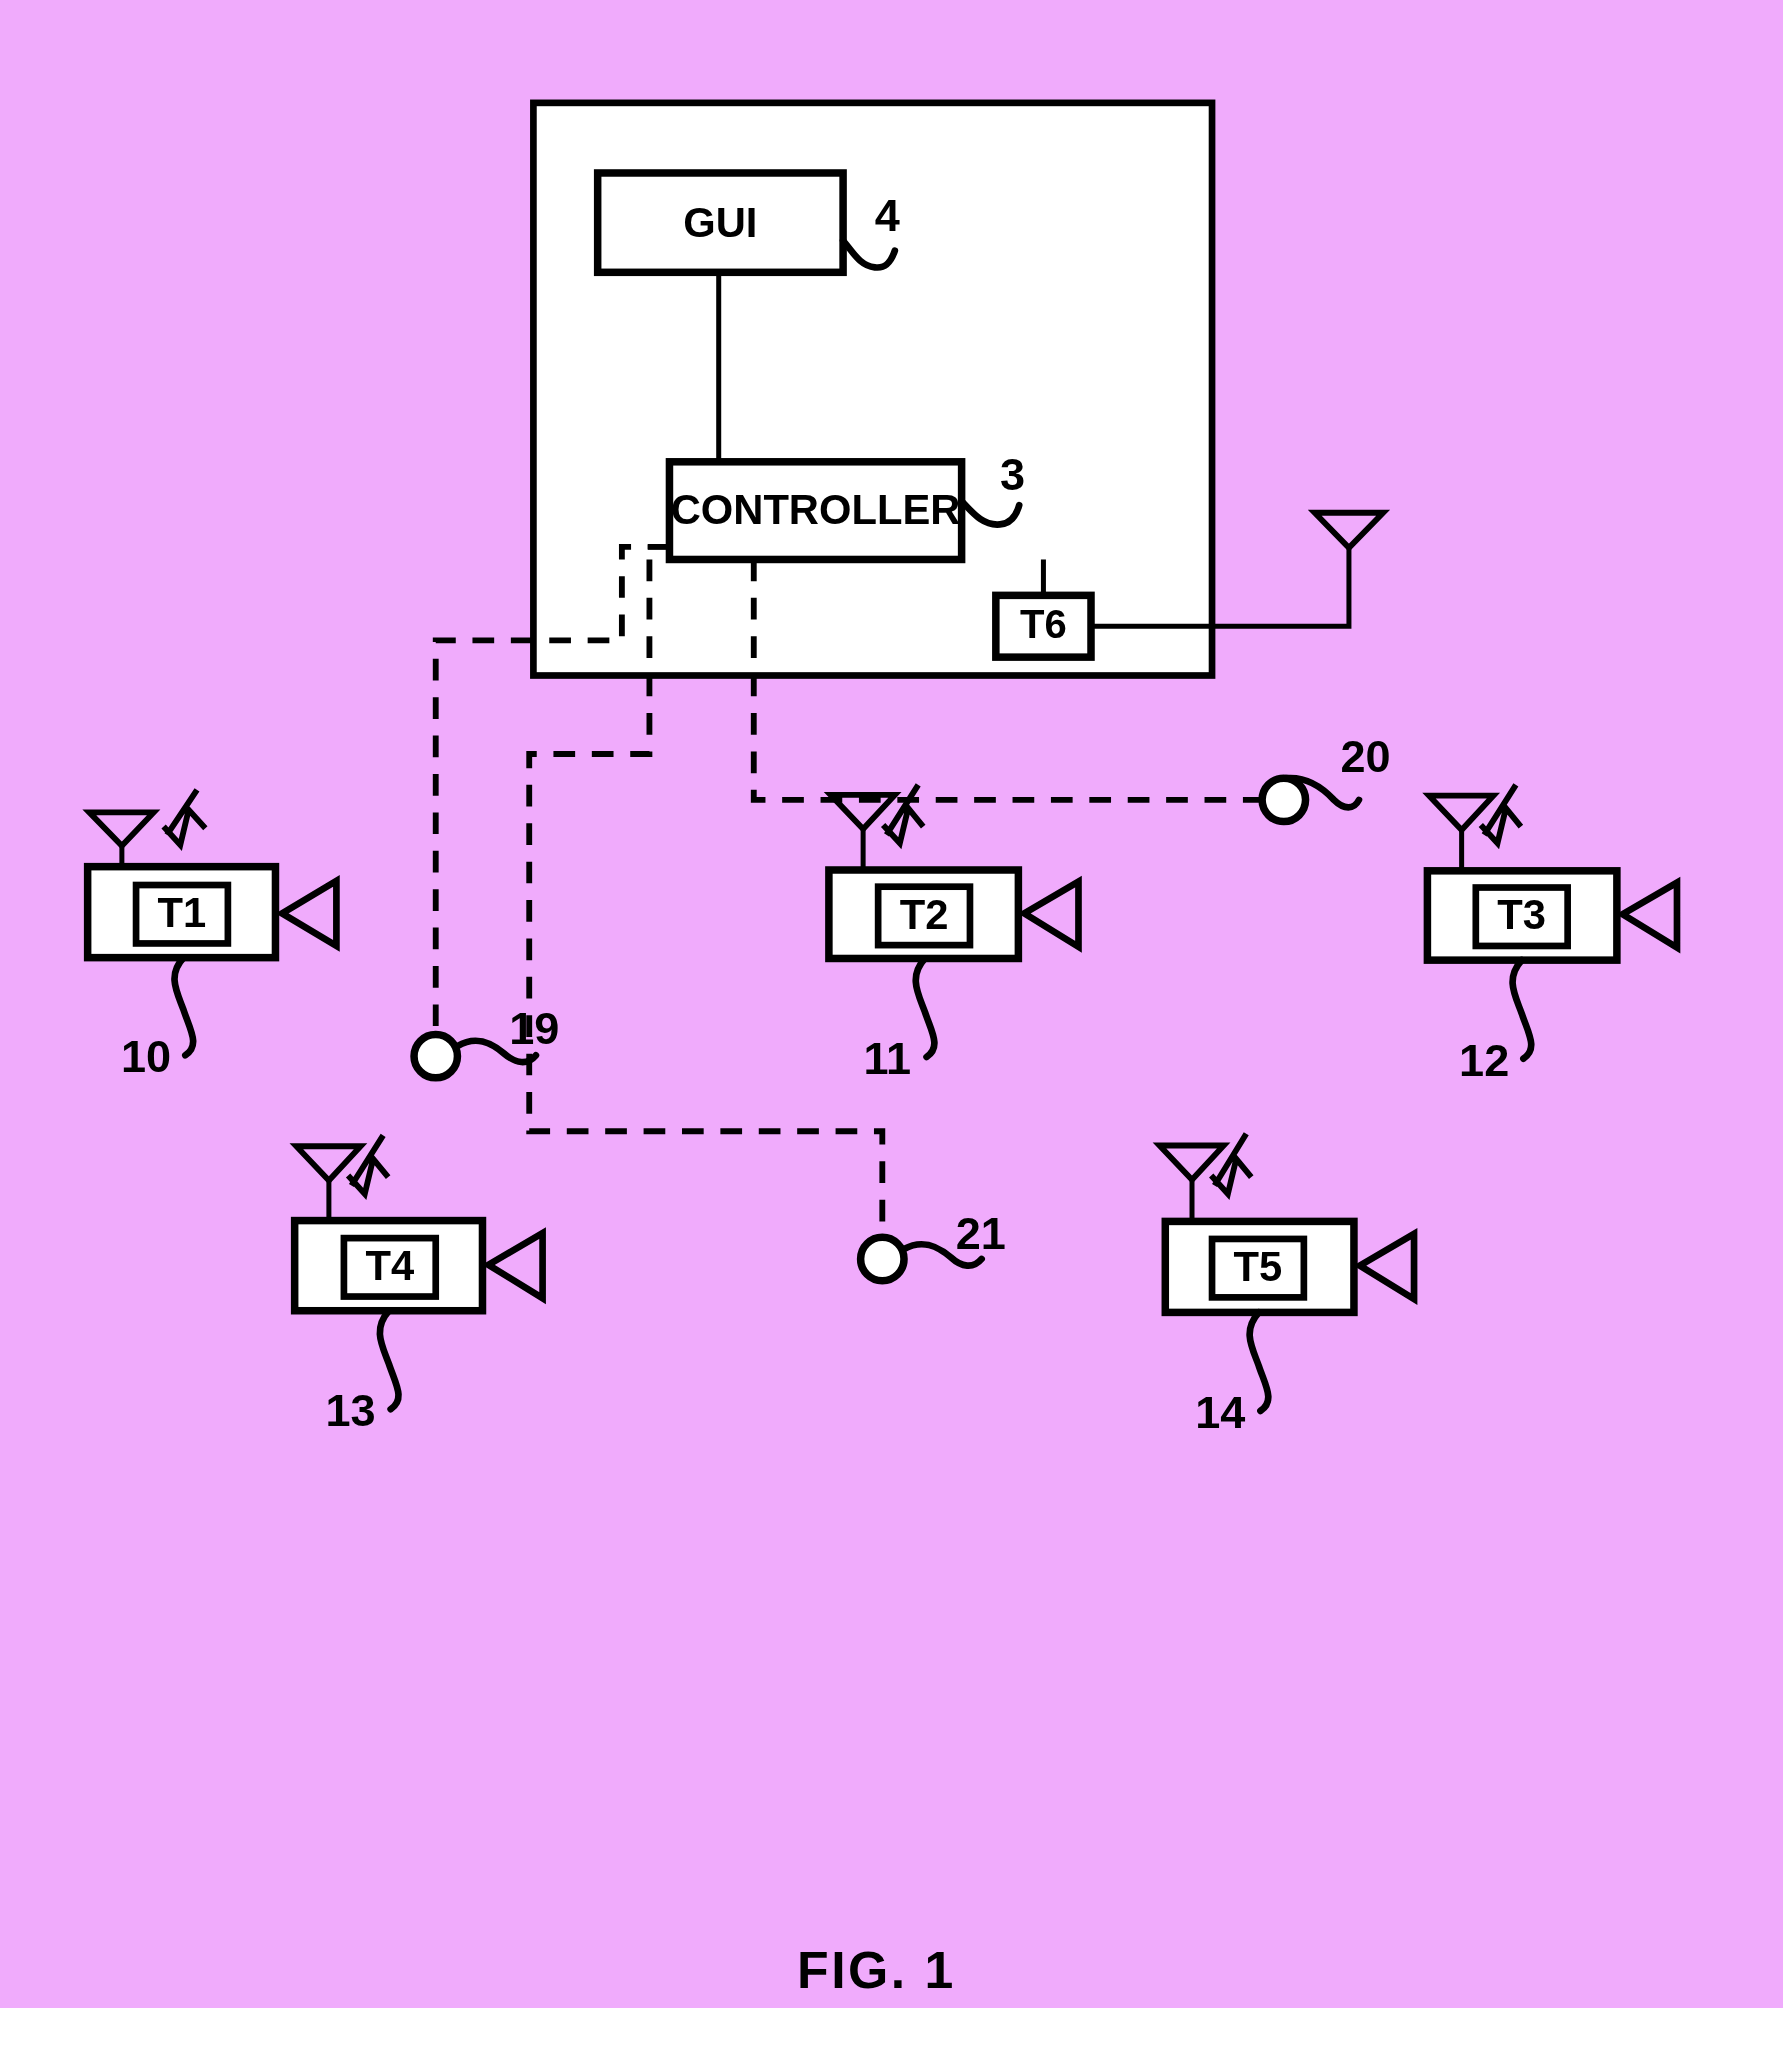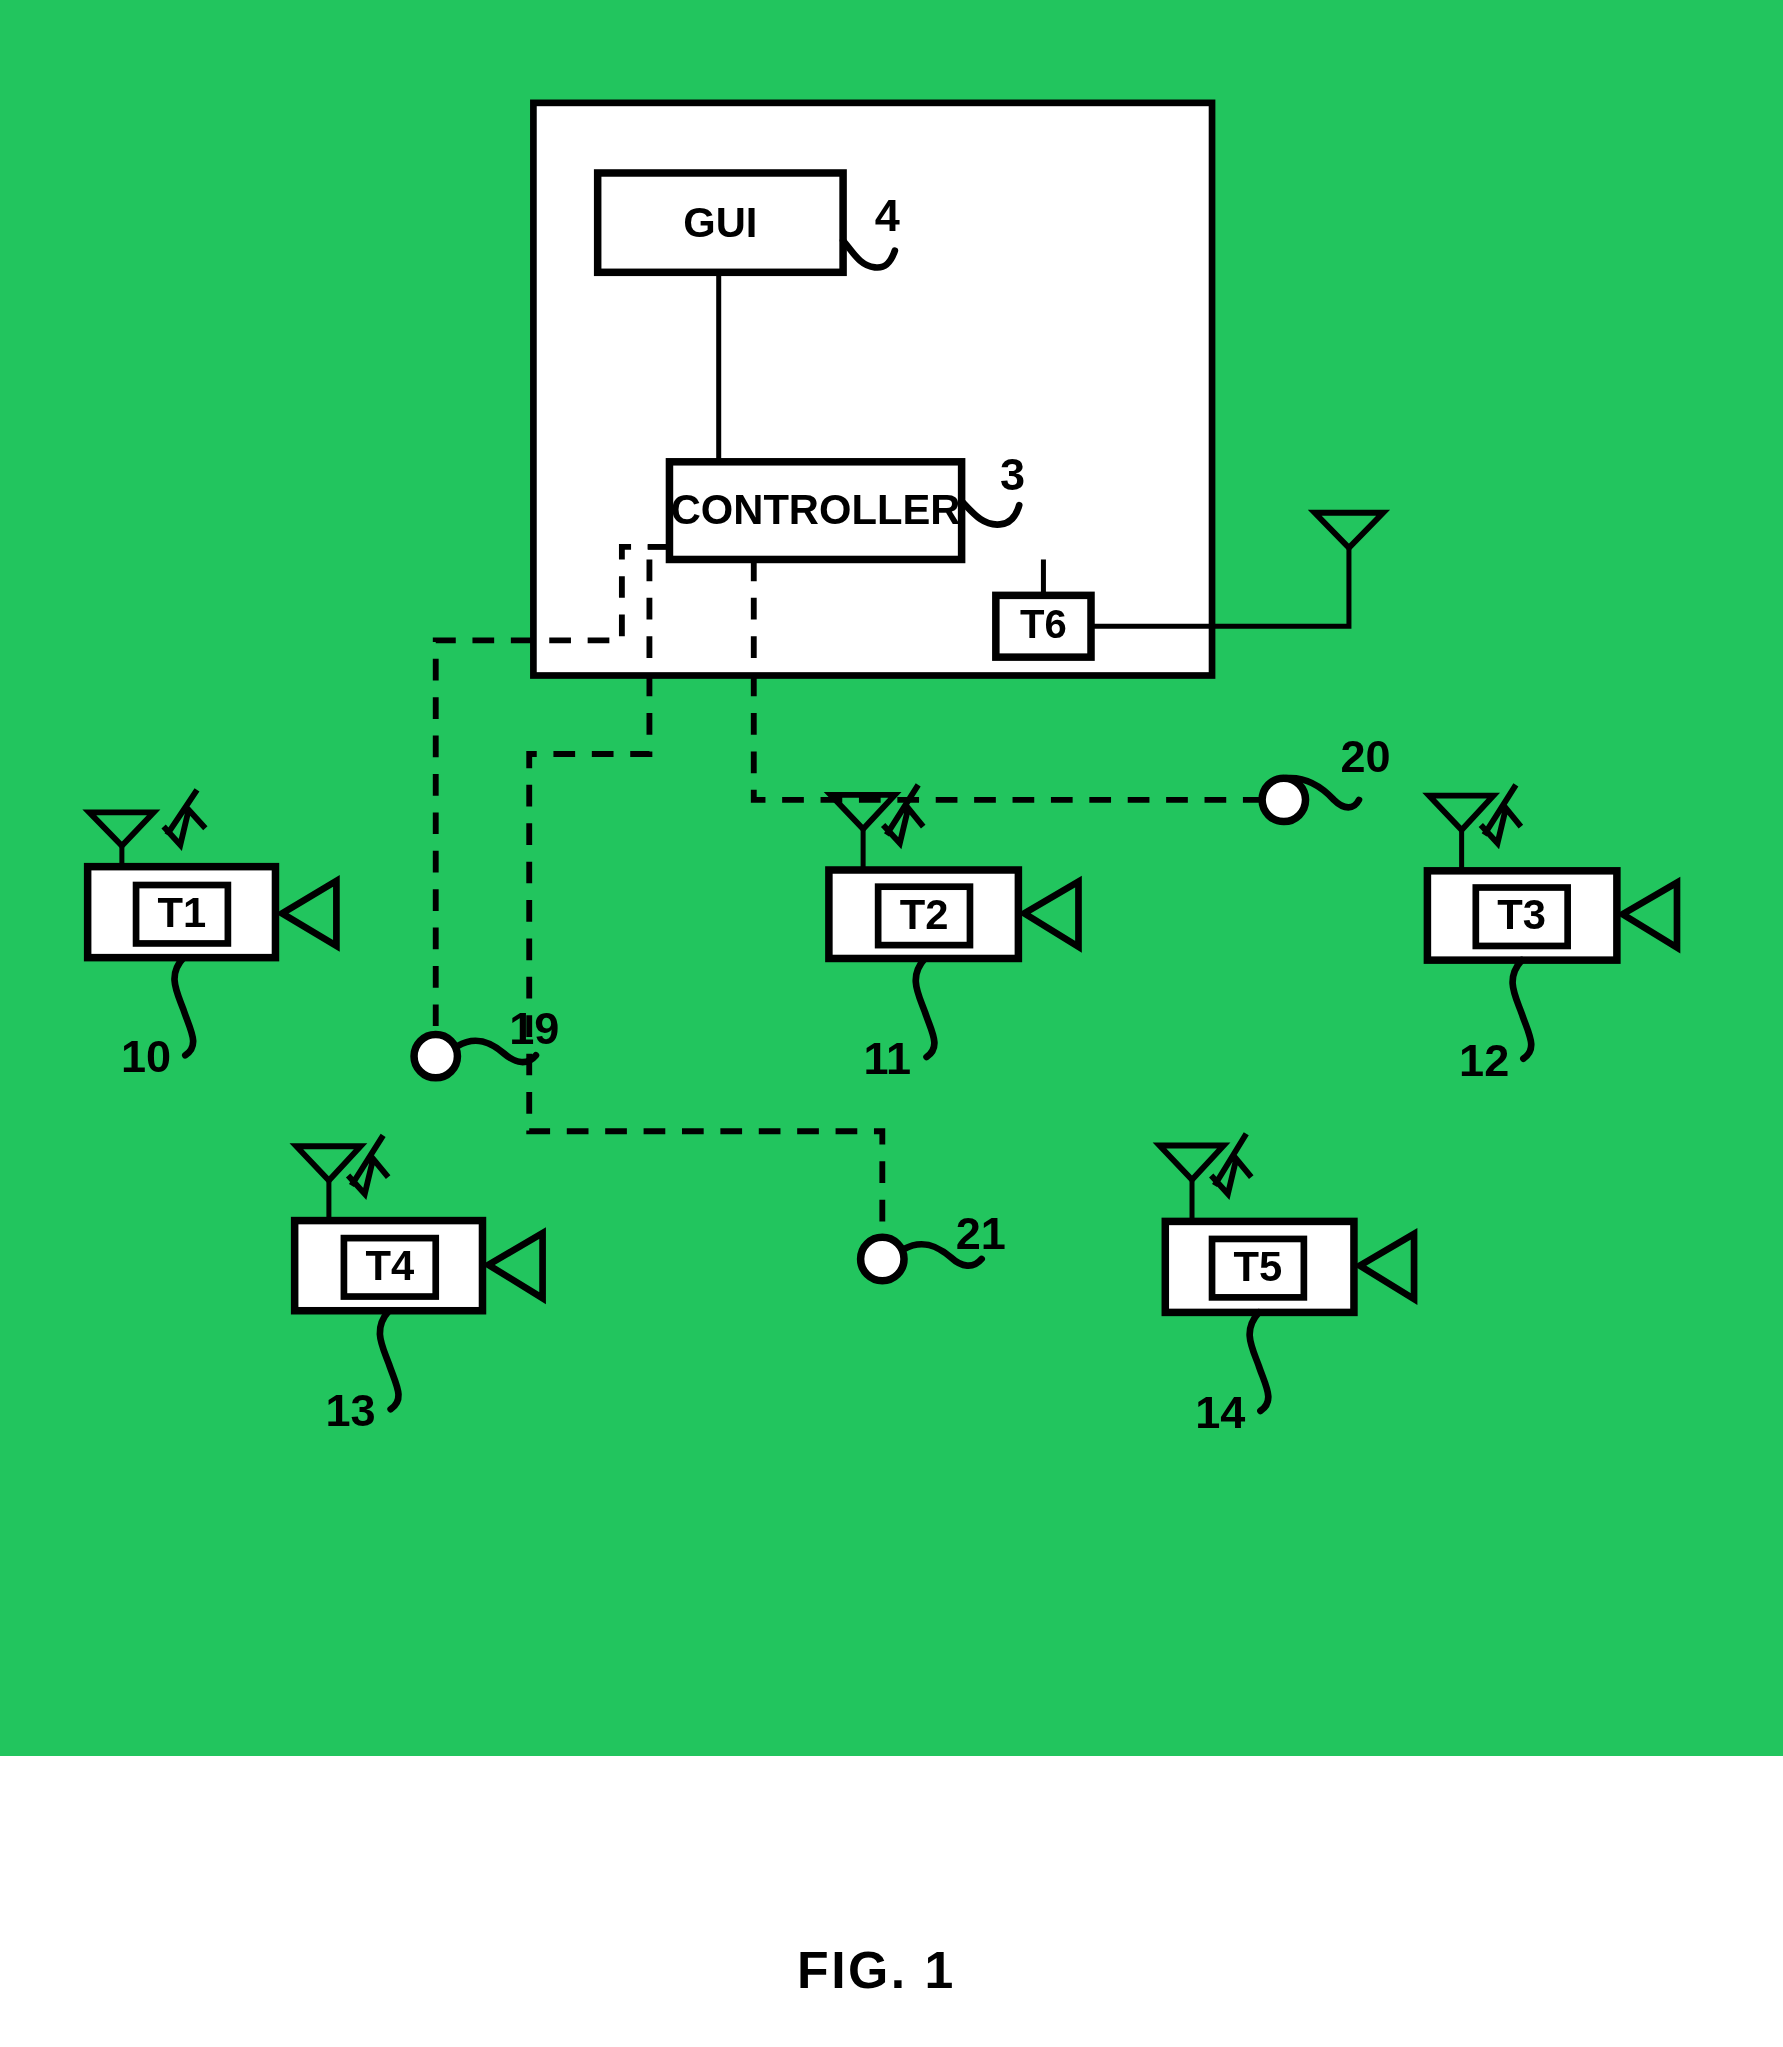--- a/index.html
+++ b/index.html
@@ -11,22 +11,22 @@
   body {
     width: 1783px;
     height: 2048px;
     font-family: "Liberation Sans", sans-serif;
     color: #000000;
     overflow: hidden;
   }
   #figure-root {
     position: relative;
     width: 1783px;
-    height: 1756px;
-    background: #22c55e;
+    height: 2008px;
+    background: #f0abfc;
   }
   svg.diagram {
     position: absolute;
     left: 0;
     top: 0;
     width: 1783px;
     height: 2048px;
     display: block;
   }
   .thin-line {

